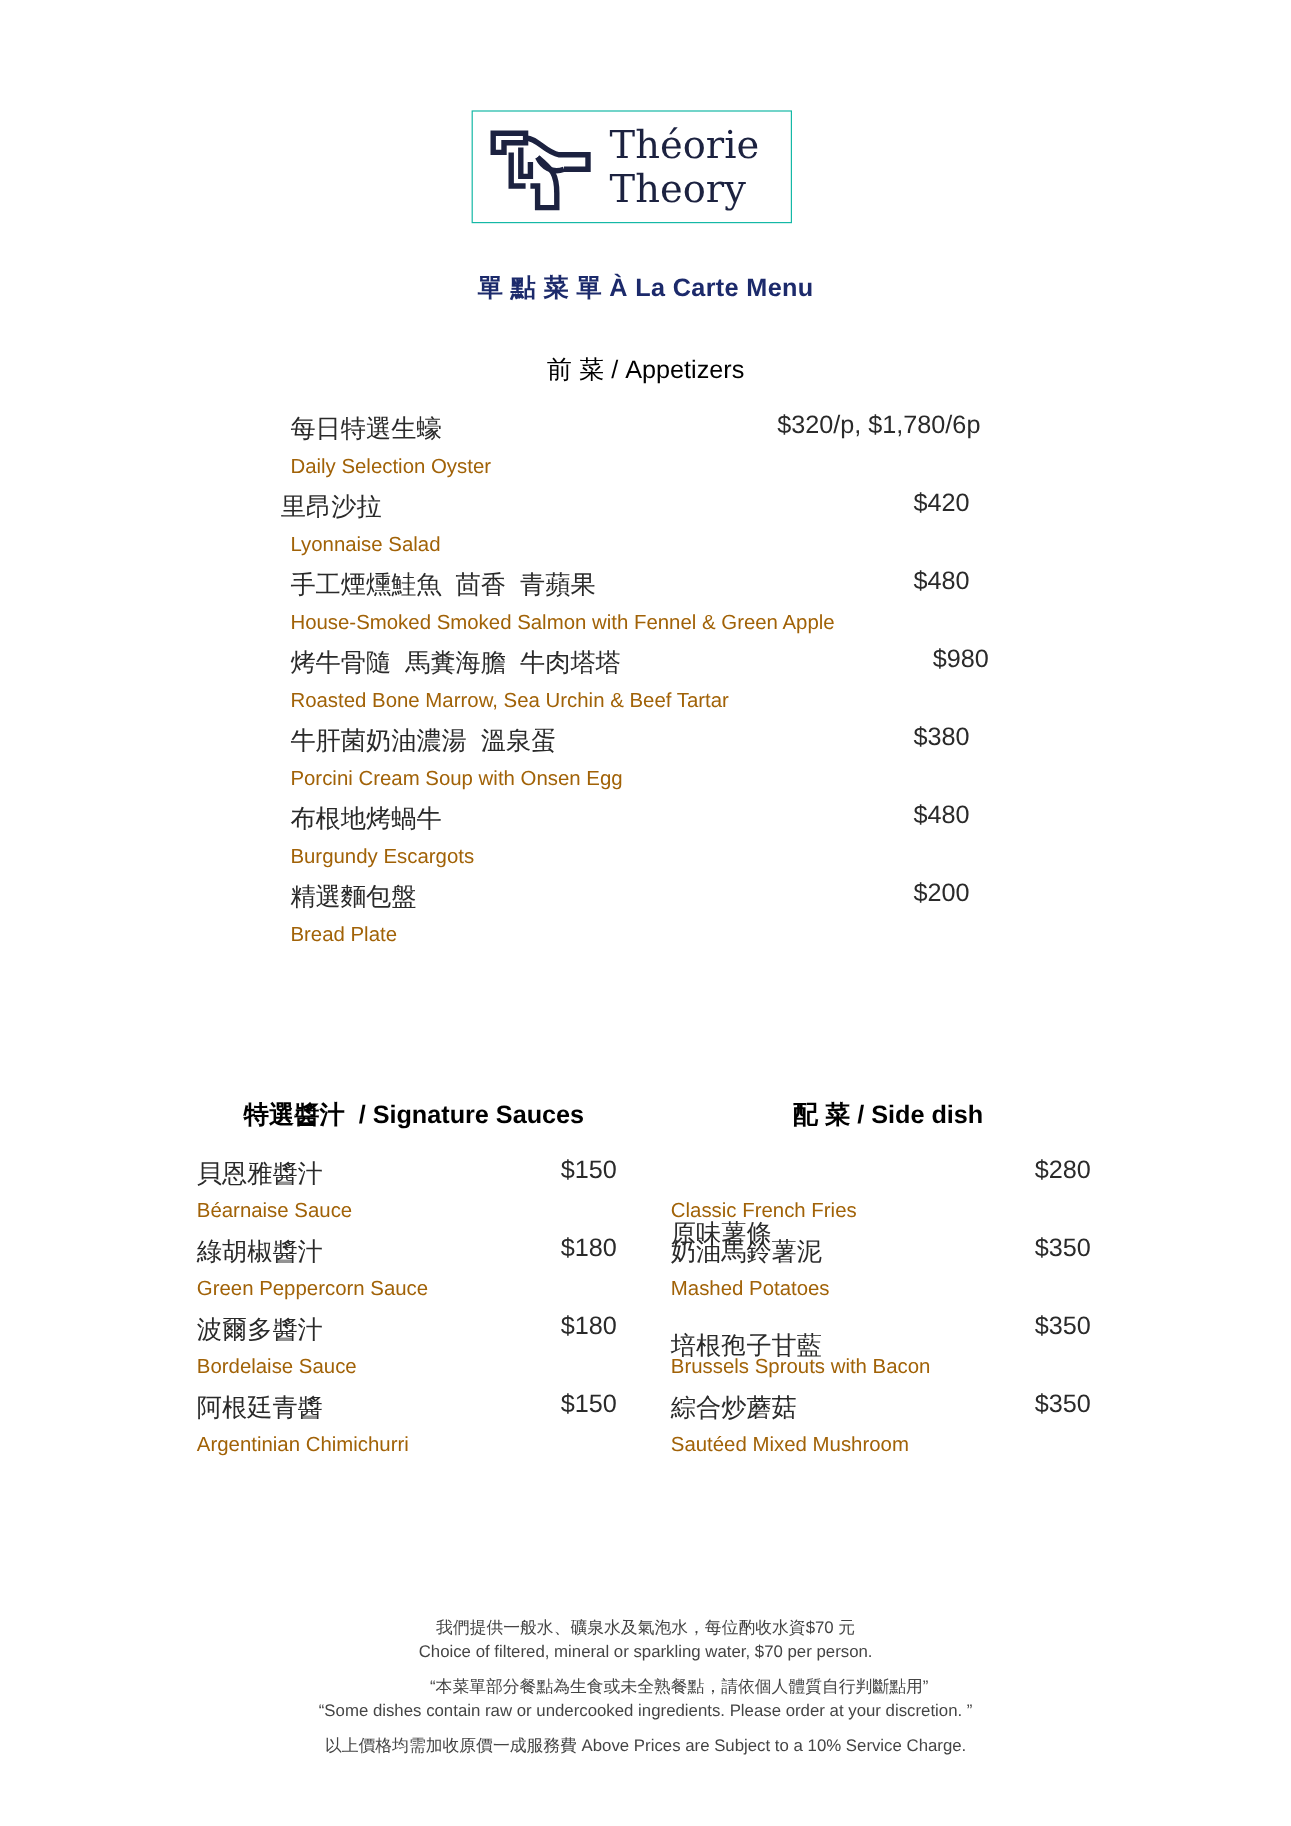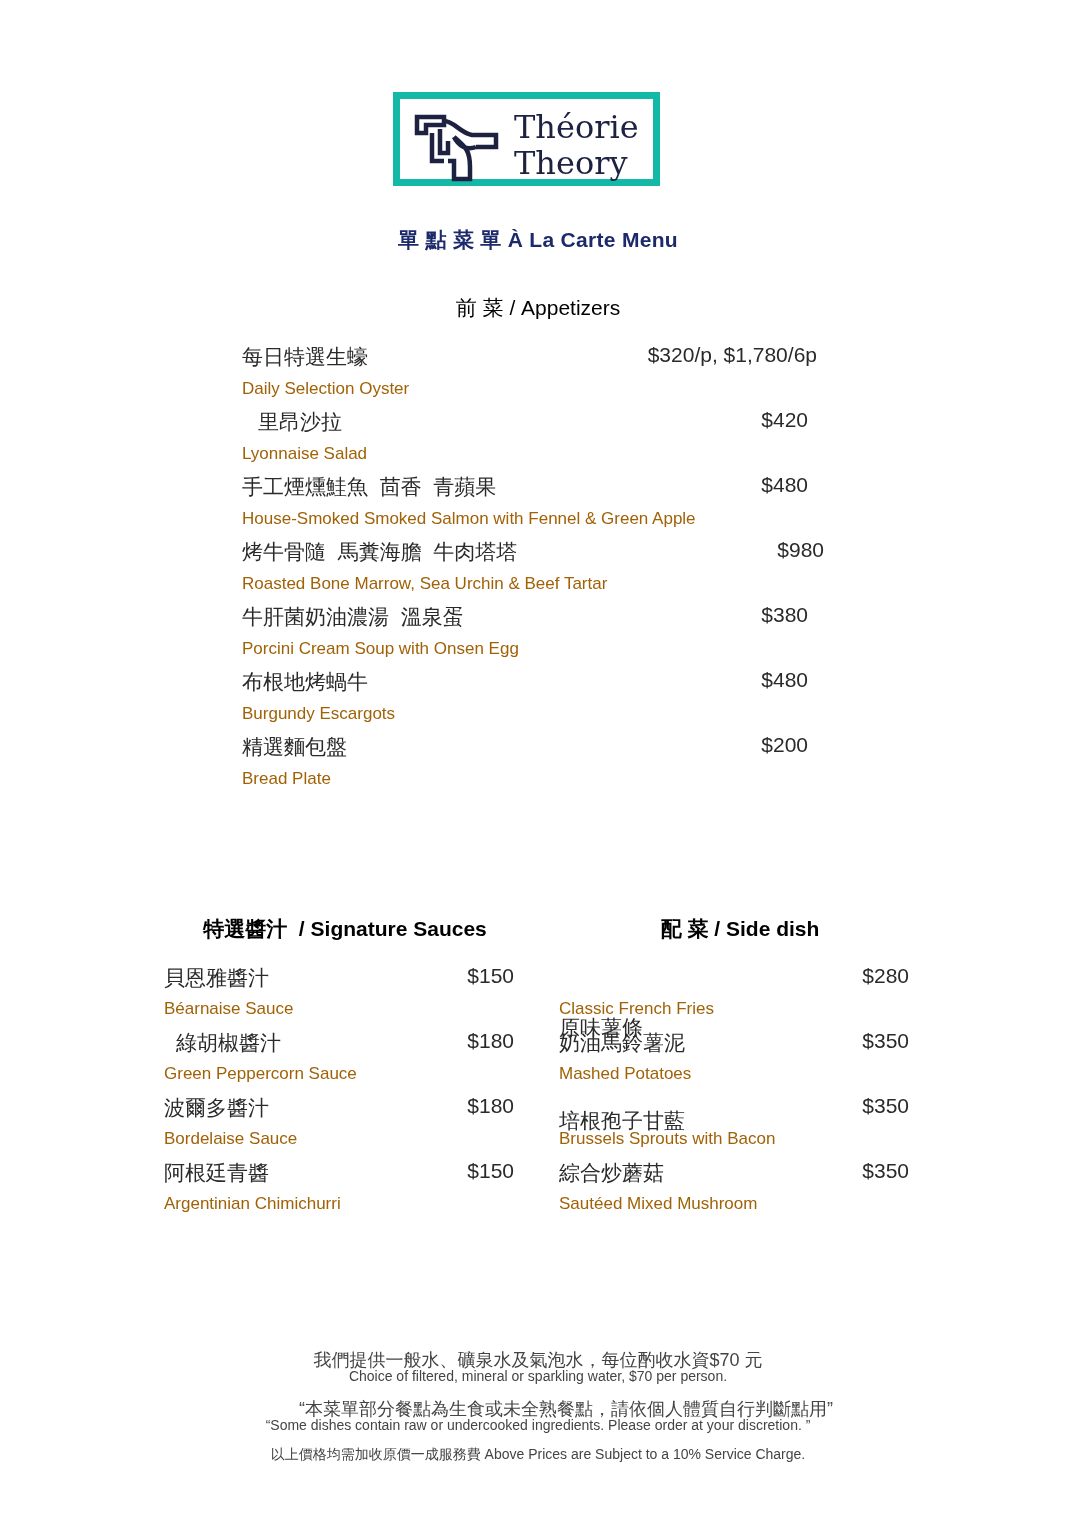--- a/index.html
+++ b/index.html
@@ -3,41 +3,41 @@
   <meta charset="utf-8">
   <style>
     html, body { margin: 0; padding: 0; background: #ffffff; }
     body {
       width: 1076px; height: 1522px; position: relative; overflow: hidden;
       font-family: "Liberation Sans", "DejaVu Sans", sans-serif;
       color: #2a2a2a;
     }
     .logo-box {
       position: absolute; left: 393px; top: 92px; width: 267px; height: 94px;
-      border: 7px solid #14b8a6; box-sizing: border-box; background: #fff;
+      border: 1px solid #14b8a6; box-sizing: border-box; background: #fff;
     }
     .logo-mark { position: absolute; left: 14px; top: 12px; width: 86px; height: 72px; }
     .logo-text {
       position: absolute; left: 114px; top: 10px; color: #1c2240;
       font-family: "DejaVu Serif", serif; font-size: 32px; line-height: 36px; font-weight: normal;
     }
     .title {
       position: absolute; left: 0; width: 1076px; top: 226px; text-align: center;
       color: #1c2a6b; font-size: 21px; font-weight: bold; letter-spacing: 0.3px;
     }
     .section-head {
       position: absolute; text-align: center; color: #000000; font-size: 21px;
     }
     .section-head.bold { font-weight: bold; }
     .item-zh { position: absolute; font-size: 21px; color: #2a2a2a; }
     .item-en { position: absolute; font-size: 17px; color: #a16207; }
     .price { position: absolute; font-size: 21px; color: #2a2a2a; text-align: right; }
     .footer {
       position: absolute; left: 0; width: 1076px; text-align: center; color: #444;
-      font-size: 18px;
+      font-size: 14px;
     }
   </style>
 </head>
 <body>
 
 <div class="logo-box">
   <svg class="logo-mark" viewBox="0 0 86 72">
     <g fill="none" stroke="#1c2240" stroke-width="4.5" stroke-linejoin="miter">
       <path d="M3 6 H30 V14 H12 V22 H3 Z"></path>
       <path d="M30 10 C40 10, 46 22, 58 24 H82 V36 H62"></path>
@@ -55,21 +55,21 @@
 
 <div class="title">單 點 菜 單 À La Carte Menu</div>
 
 <div class="section-head" style="left:0; width:1076px; top:294px;">前 菜 / Appetizers</div>
 
 <div>
   <div class="item-zh" style="left:242px; top:343px;">每日特選生蠔</div>
   <div class="price" style="left:560px; width:257px; top:343px;">$320/p, $1,780/6p</div>
   <div class="item-en" style="left:242px; top:379px;">Daily Selection Oyster</div>
 
-  <div class="item-zh" style="left:258px; top:408px;text-align:right;">里昂沙拉</div>
+  <div class="item-zh" style="left:234px; top:408px;text-align:right;">里昂沙拉</div>
   <div class="price" style="left:660px; width:148px; top:408px;">$420</div>
   <div class="item-en" style="left:242px; top:444px;">Lyonnaise Salad</div>
 
   <div class="item-zh" style="left:242px; top:473px; white-space:pre;">手工煙燻鮭魚  茴香  青蘋果</div>
   <div class="price" style="left:660px; width:148px; top:473px;">$480</div>
   <div class="item-en" style="left:242px; top:509px;">House-Smoked Smoked Salmon with Fennel &amp; Green Apple</div>
 
   <div class="item-zh" style="left:242px; top:538px; white-space:pre;">烤牛骨隨  馬糞海膽  牛肉塔塔</div>
   <div class="price" style="left:676px; width:148px; top:538px;">$980</div>
   <div class="item-en" style="left:242px; top:574px;">Roasted Bone Marrow, Sea Urchin &amp; Beef Tartar</div>
@@ -87,21 +87,21 @@
   <div class="item-en" style="left:242px; top:769px;">Bread Plate</div>
 </div>
 
 <div class="section-head bold" style="left:160px; width:370px; top:915px; white-space:pre;">特選醬汁  / Signature Sauces</div>
 
 <div>
   <div class="item-zh" style="left:164px; top:964px;">貝恩雅醬汁</div>
   <div class="price" style="left:420px; width:94px; top:964px;">$150</div>
   <div class="item-en" style="left:164px; top:999px;">Béarnaise Sauce</div>
 
-  <div class="item-zh" style="left:176px; top:1029px;text-align:right;">綠胡椒醬汁</div>
+  <div class="item-zh" style="left:164px; top:1029px;text-align:right;">綠胡椒醬汁</div>
   <div class="price" style="left:420px; width:94px; top:1029px;">$180</div>
   <div class="item-en" style="left:164px; top:1064px;">Green Peppercorn Sauce</div>
 
   <div class="item-zh" style="left:164px; top:1094px;">波爾多醬汁</div>
   <div class="price" style="left:420px; width:94px; top:1094px;">$180</div>
   <div class="item-en" style="left:164px; top:1129px;">Bordelaise Sauce</div>
 
   <div class="item-zh" style="left:164px; top:1159px;">阿根廷青醬</div>
   <div class="price" style="left:420px; width:94px; top:1159px;">$150</div>
   <div class="item-en" style="left:164px; top:1194px;">Argentinian Chimichurri</div>

